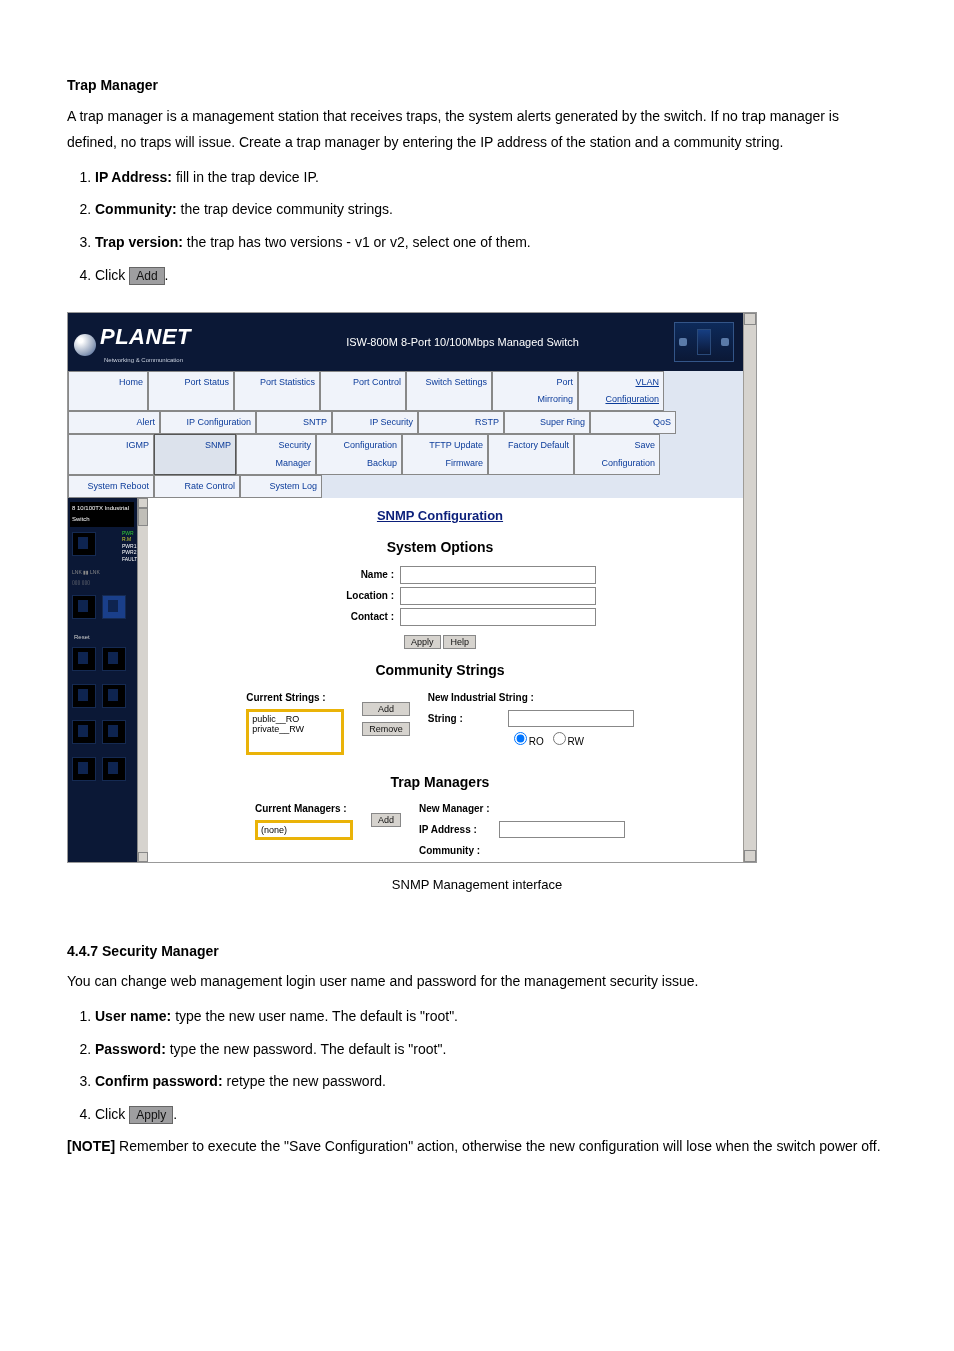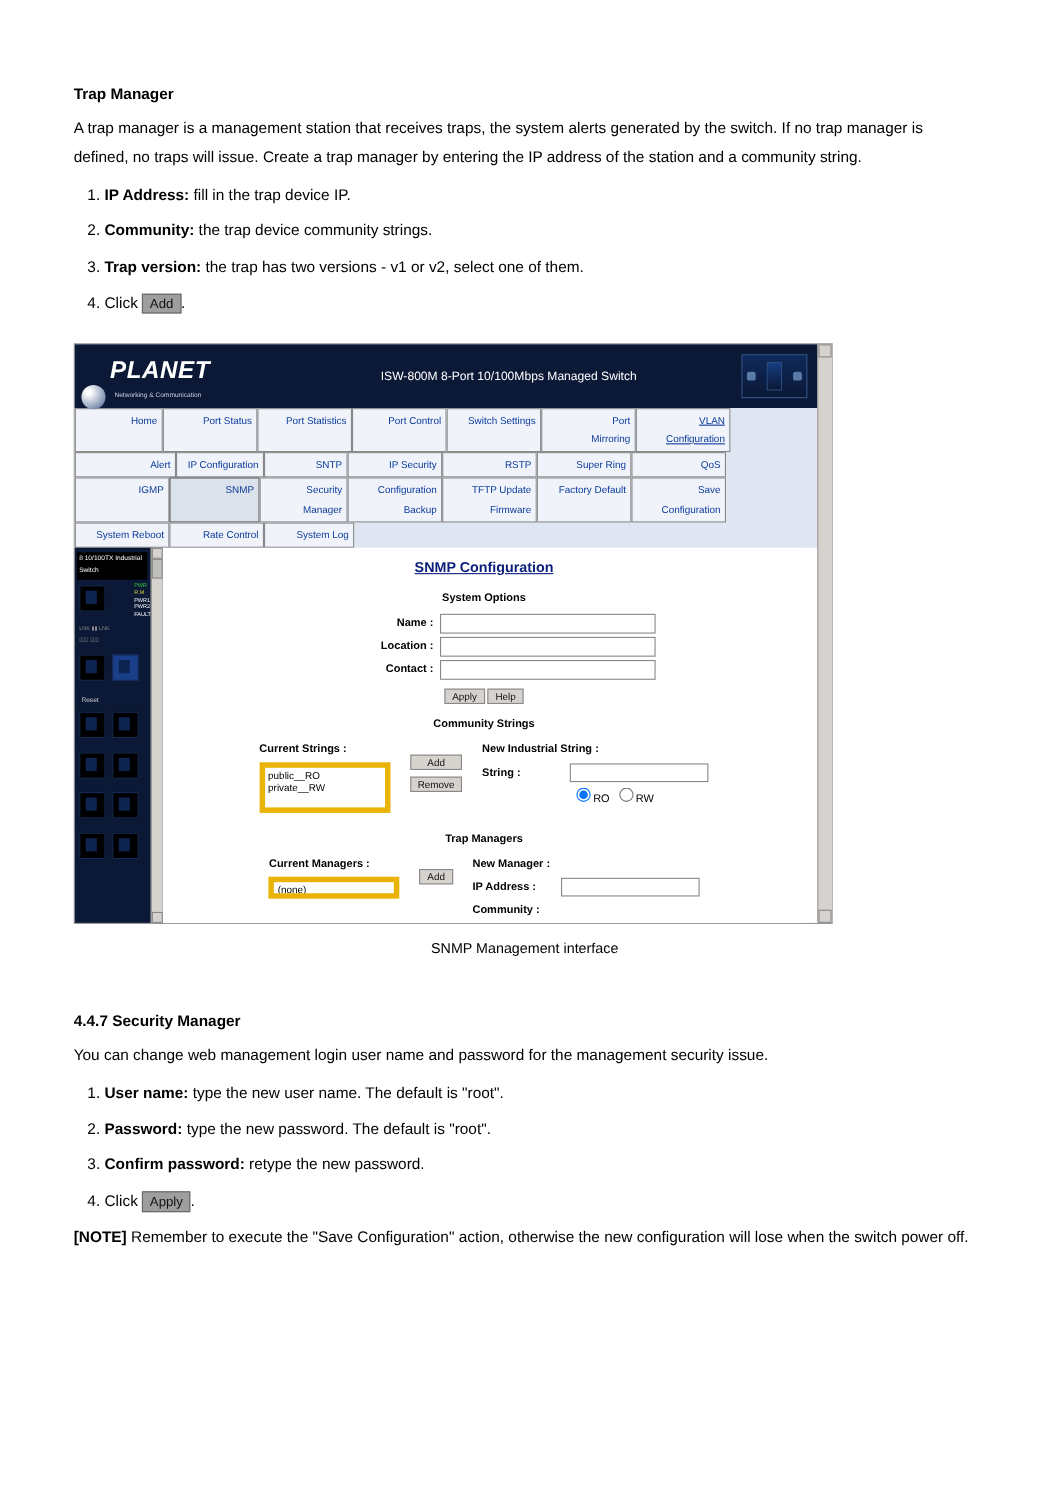--- a/index.html
+++ b/index.html
@@ -74,21 +74,21 @@
       height: 58px;
       display: flex;
       align-items: center;
       justify-content: space-between;
       padding: 0 10px 0 6px;
       color: #fff;
       margin-right: 12px;
     }
     .planet-logo {
       display: flex;
-      align-items: flex-end;
+      align-items: center;
     }
     .planet-logo .globe {
       width: 22px;
       height: 22px;
       border-radius: 50%;
       background: radial-gradient(circle at 30% 30%, #fff 0 10%, #9aa8c0 60%, #3a568b 100%);
       margin-right: 4px;
       position: relative;
       top: 3px;
     }
@@ -236,21 +236,21 @@
       text-align: center;
       color: #0b1f7a;
       font-weight: bold;
       text-decoration: underline;
       font-size: 13px;
       margin-bottom: 6px;
     }
     .section-h {
       text-align: center;
       font-weight: bold;
-      font-size: 10px;
+      font-size: 14px;
       margin: 6px 0 4px;
     }
     .form-row {
       display: flex;
       justify-content: center;
       align-items: center;
       margin: 2px 0;
     }
     .form-row .lbl {
       width: 110px;
@@ -279,23 +279,23 @@
       text-align: center;
       margin: 6px 0;
     }
     .community-block, .trap-block {
       display: flex;
       gap: 18px;
       justify-content: center;
       align-items: flex-start;
     }
     .list-box {
-      width: 119px;
+      width: 98px;
       height: 46px;
-      border: 5px solid #eab308;
+      border: 3px solid #eab308;
       background: #fff;
       font-size: 9px;
       padding: 2px 3px;
       box-sizing: border-box;
       overflow: hidden;
       line-height: 1.2;
     }
     .col-left-lbl {
       font-weight: bold;
       font-size: 10px;
@@ -383,21 +383,21 @@
 
   <div class="nav-tabs" id="nav-tabs">
       <div class="cell" style="width: 80px;">Home</div>
       <div class="cell" style="width: 86px;">Port Status</div>
       <div class="cell" style="width: 86px;">Port Statistics</div>
       <div class="cell" style="width: 86px;">Port Control</div>
       <div class="cell" style="width: 86px;">Switch Settings</div>
       <div class="cell" style="width: 86px; padding-left: 37px;">Port Mirroring</div>
       <div class="cell" style="width: 86px; text-decoration: underline;">VLAN Configuration</div>
       <div class="cell" style="width: 92px;">Alert</div>
-      <div class="cell" style="width: 80px;">IP Configuration</div>
+      <div class="cell" style="width: 96px;">IP Configuration</div>
       <div class="cell" style="width: 76px;">SNTP</div>
       <div class="cell" style="width: 86px;">IP Security</div>
       <div class="cell" style="width: 86px;">RSTP</div>
       <div class="cell" style="width: 86px;">Super Ring</div>
       <div class="cell" style="width: 86px;">QoS</div>
       <div class="cell" style="width: 86px;">IGMP</div>
       <div class="cell active" style="width: 82px;">SNMP</div>
       <div class="cell" style="width: 80px; padding-left: 15px;">Security Manager</div>
       <div class="cell" style="width: 86px;">Configuration Backup</div>
       <div class="cell" style="width: 86px;">TFTP Update Firmware</div>

